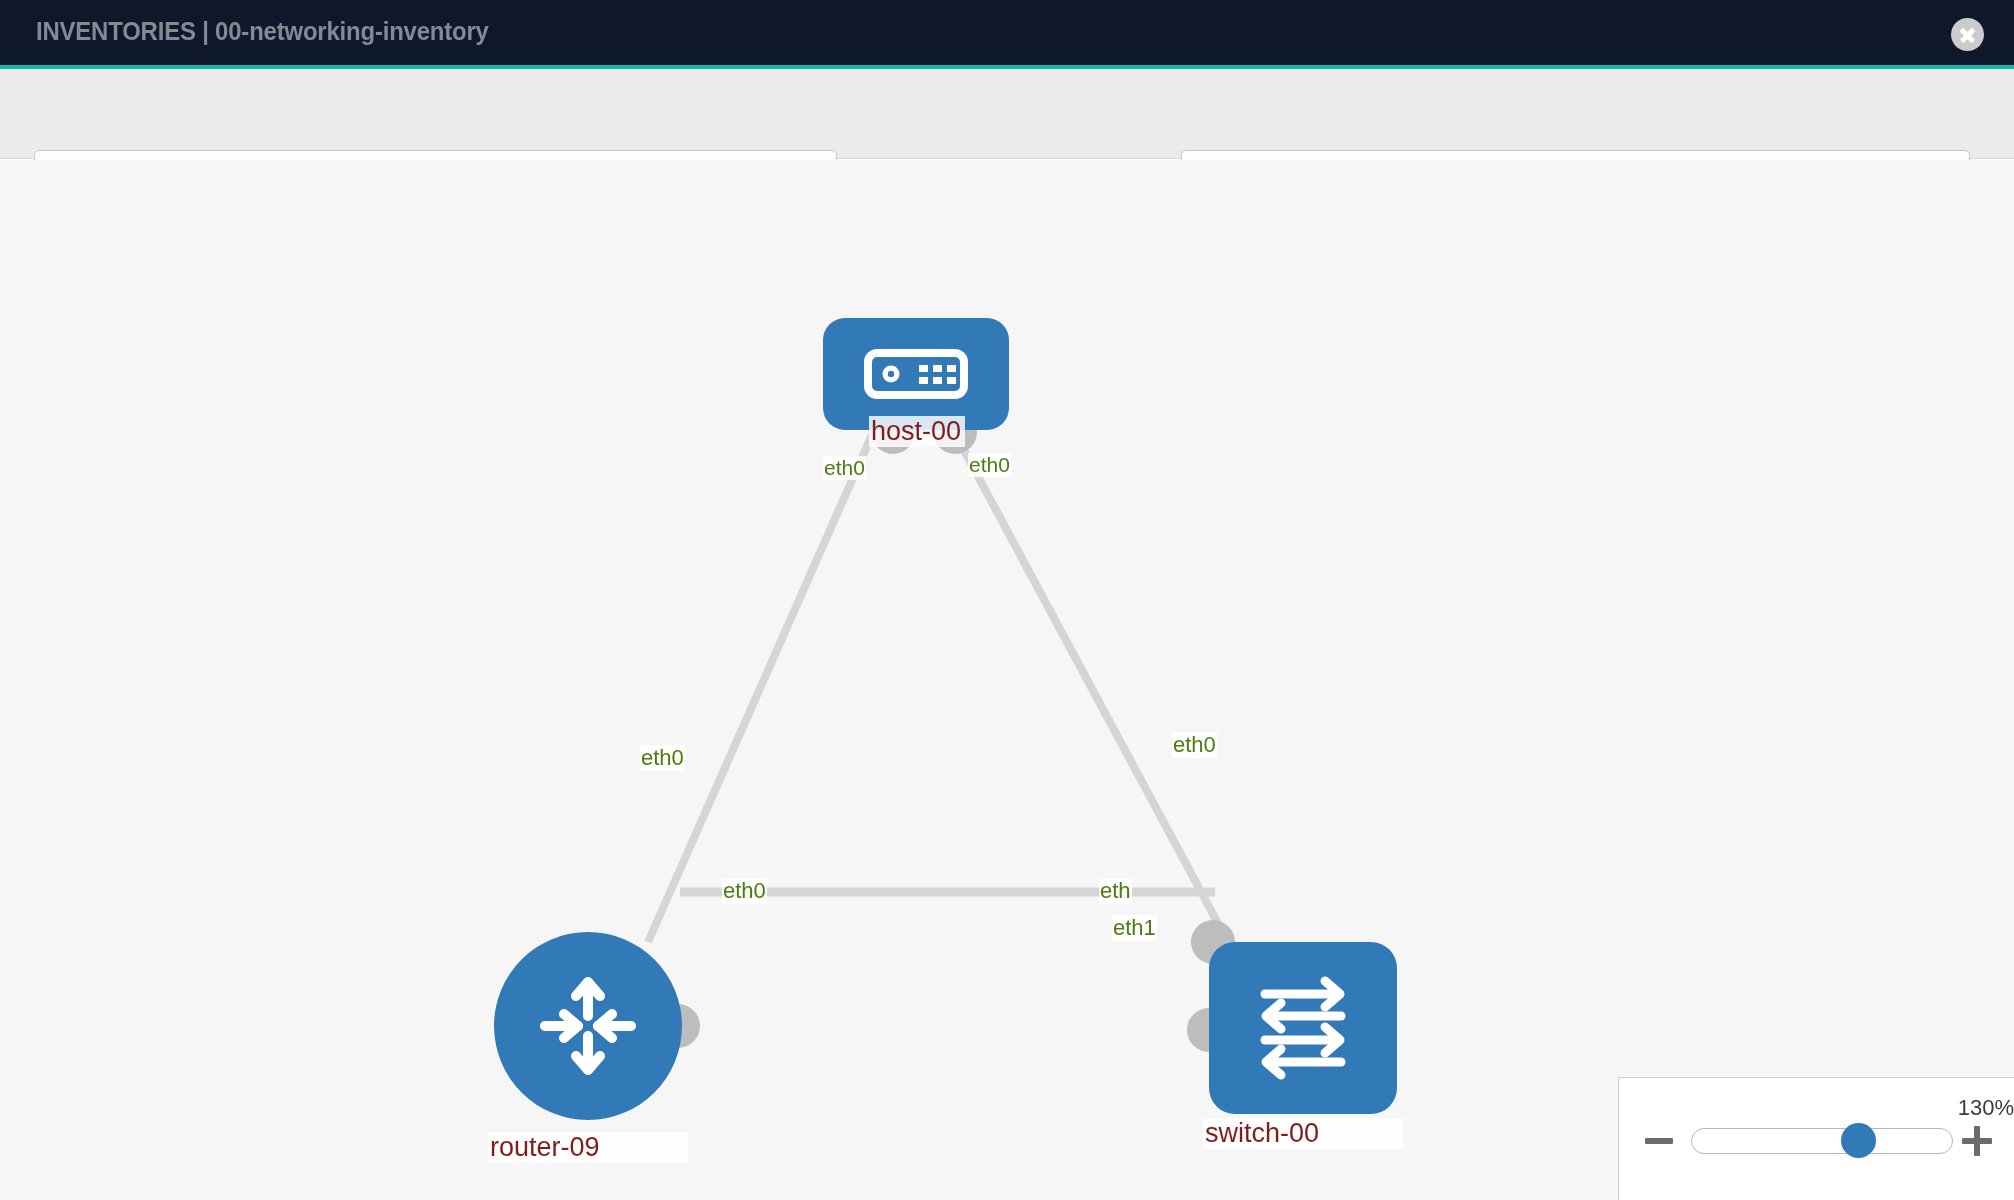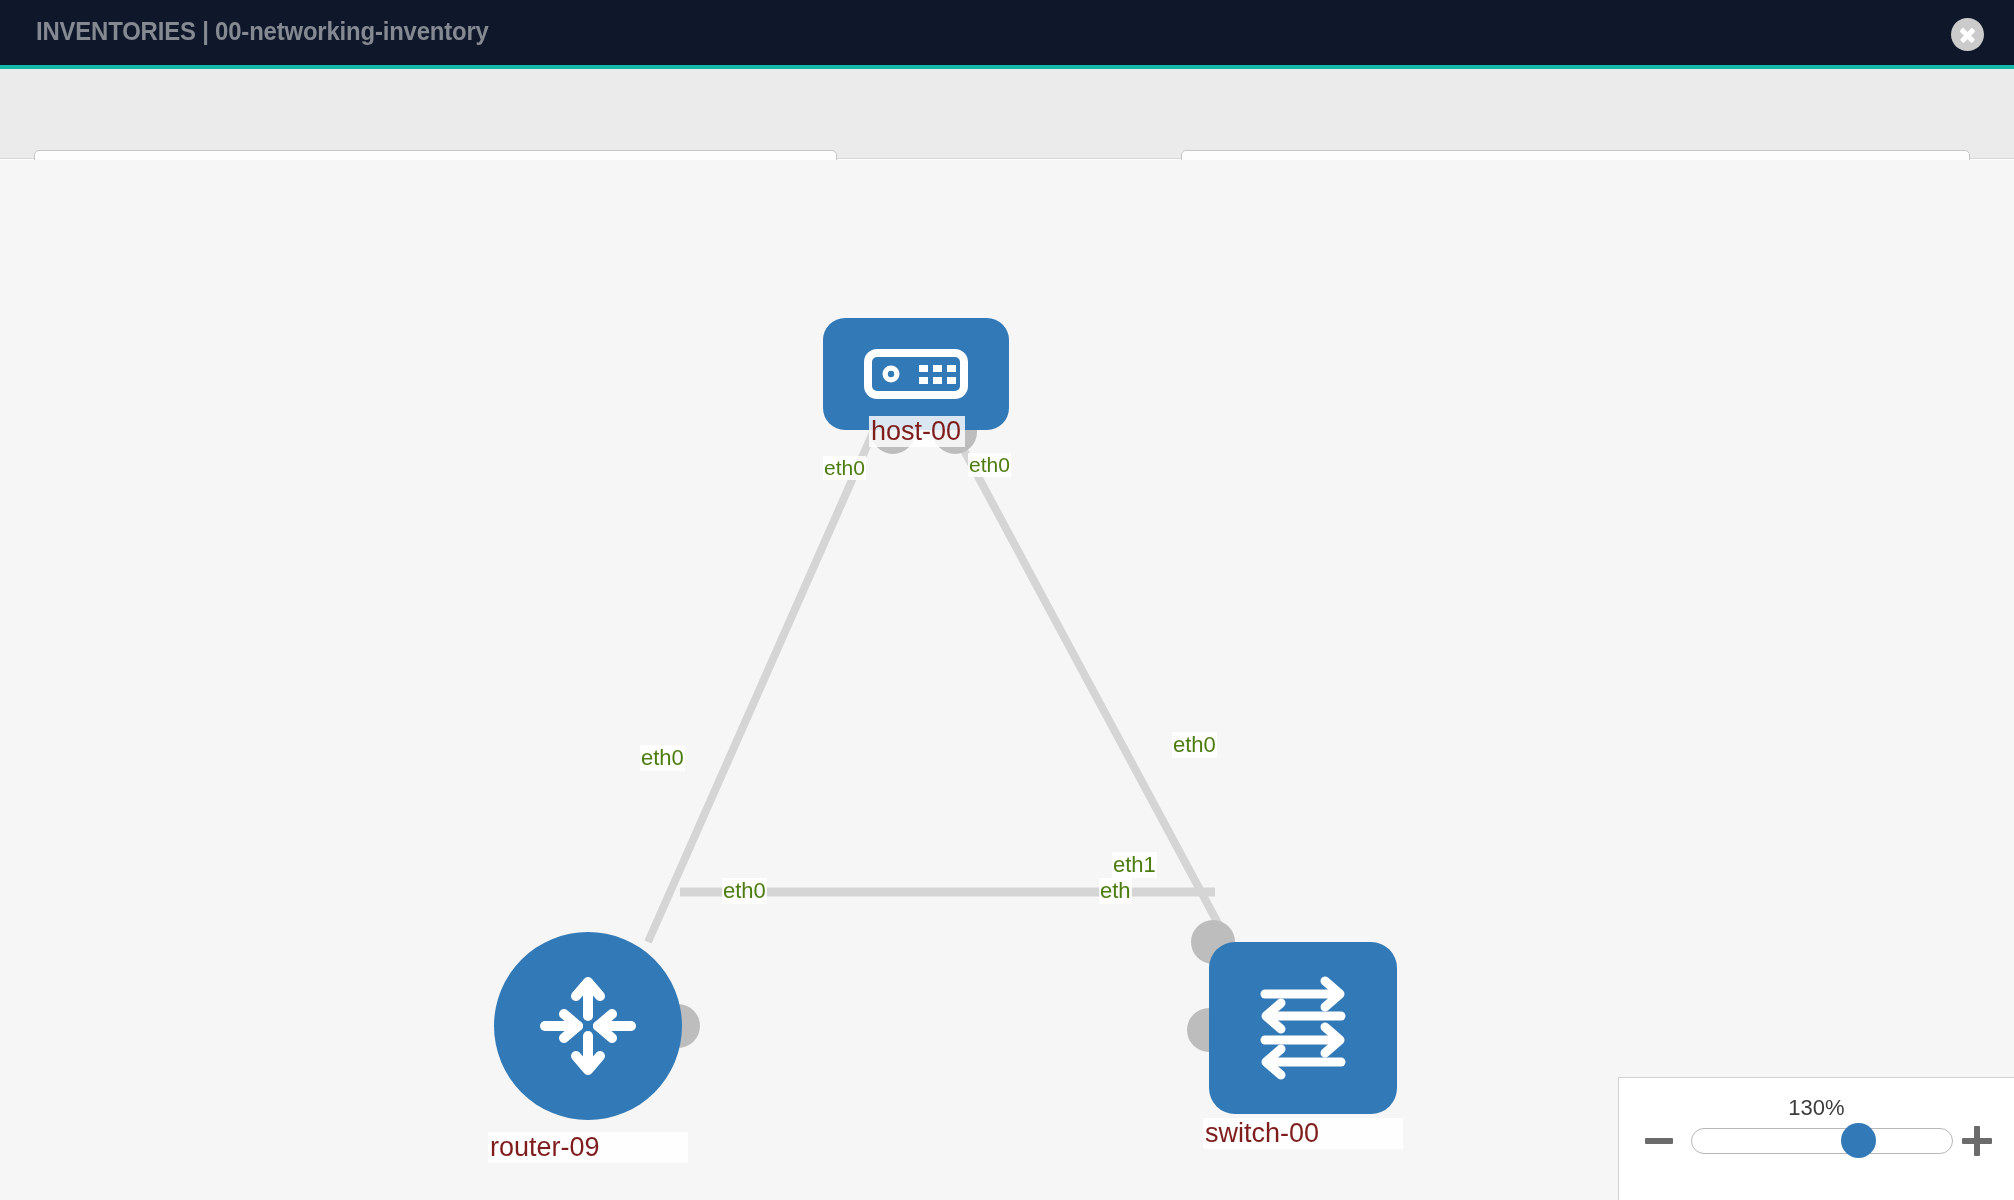--- a/index.html
+++ b/index.html
@@ -152,21 +152,21 @@
   .zoom-panel {
     position: absolute;
     right: 0; bottom: 0;
     width: 396px; height: 123px;
     background: #ffffff;
     border: 1px solid #d2d2d2;
     border-right: none; border-bottom: none;
   }
   .zoom-value {
     position: absolute; top: 17px; left: 0; right: 0;
-    text-align: center;
+    text-align: right;
     font-size: 22px; color: #3c3c3c;
   }
   .zoom-minus, .zoom-plus {
     position: absolute; top: 46px;
     width: 34px; height: 34px;
     cursor: pointer;
   }
   .zoom-minus { left: 24px; }
   .zoom-plus  { right: 20px; }
   .zoom-minus::before {
@@ -319,21 +319,21 @@
       <div class="node-label" style="left:-6px; top:176px; width:200px;">switch-00</div>
     </div>
 
     <div class="edge-label" style="left:640px; top:585px;">eth0</div>
 
     <div class="edge-label" style="left:1172px; top:572px;">eth0</div>
 
     <div class="edge-label" style="left:722px; top:718px;">eth0</div>
 
     <div class="edge-label" style="left:1099px; top:718px;">eth</div>
-    <div class="edge-label" style="left:1112px; top:692px;">eth1</div>
+    <div class="edge-label" style="left:1112px; top:755px;">eth1</div>
 
     <div class="zoom-panel">
       <div class="zoom-value">130%</div>
       <div class="zoom-minus" title="zoom out"></div>
       <div class="zoom-track" id="zoom-track">
         <div class="zoom-thumb" id="zoom-thumb" style="left: 149px;"></div>
       </div>
       <div class="zoom-plus" title="zoom in"></div>
     </div>
 

